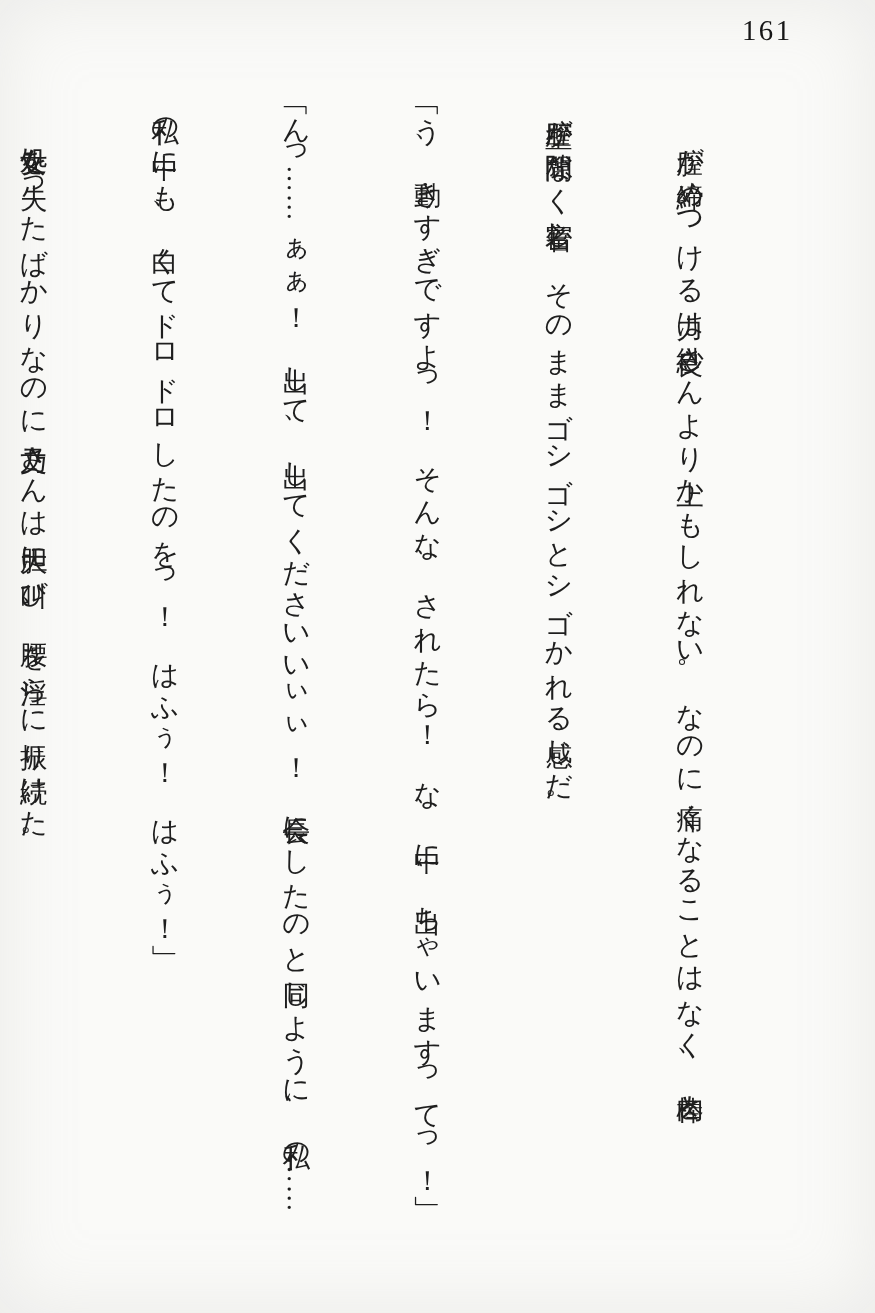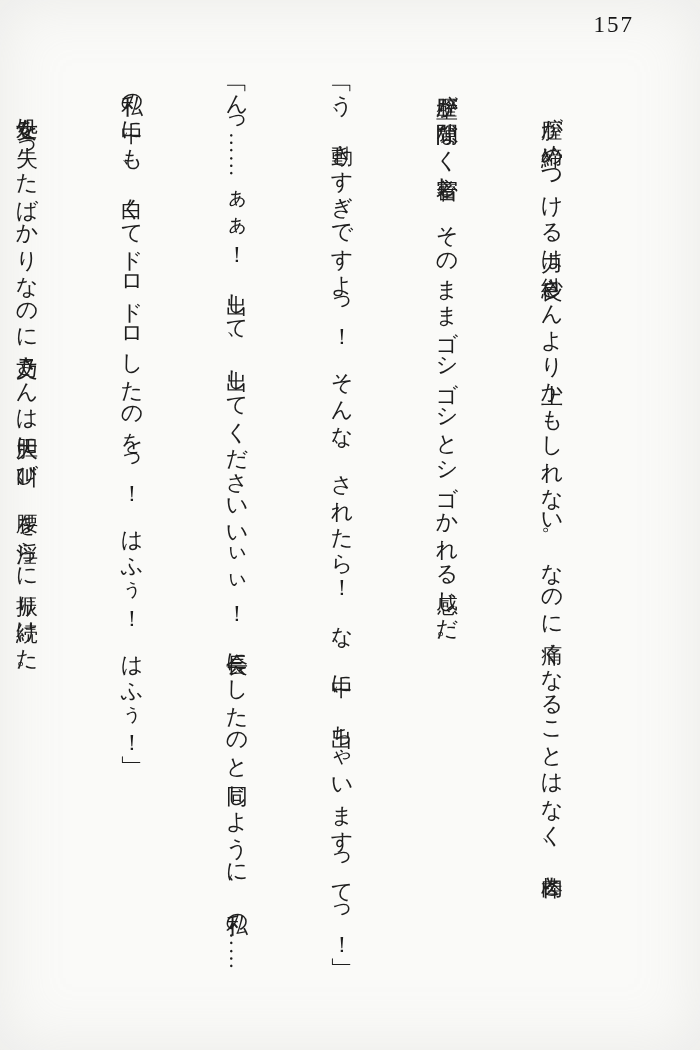--- a/index.html
+++ b/index.html
@@ -45,21 +45,21 @@
   .text-column {
     height: 100%;
     overflow: visible;
   }
 </style>
 </head>
 <body>
 
 <div class="page">
 
-  <div class="page-number">157</div>
+  <div class="page-number">161</div>
 
   <div class="text-block">
     <div class="text-column">　膣が締めつける力は紗良さんより上かもしれない。なのに痛くなることはなく、肉棒と</div>
     <div class="text-column">膣壁が隙間なく密着し、そのままゴシゴシとシゴかれる感じだ。</div>
     <div class="text-column">「う、動きすぎですよっ！　そんな、されたら！　な、中に、出ちゃいますってっ！」</div>
     <div class="text-column">「んっ……ぁぁ！　出して、出してくださいいぃぃ！　会長にしたのと同じように、私の……</div>
     <div class="text-column">私の中にも、白くてドロドロしたのをっ！　はふぅ！　はふぅ！」</div>
     <div class="text-column">　処女を失ったばかりなのに文乃さんは大胆に叫び、腰を淫らに振り続けた。</div>
     
     

